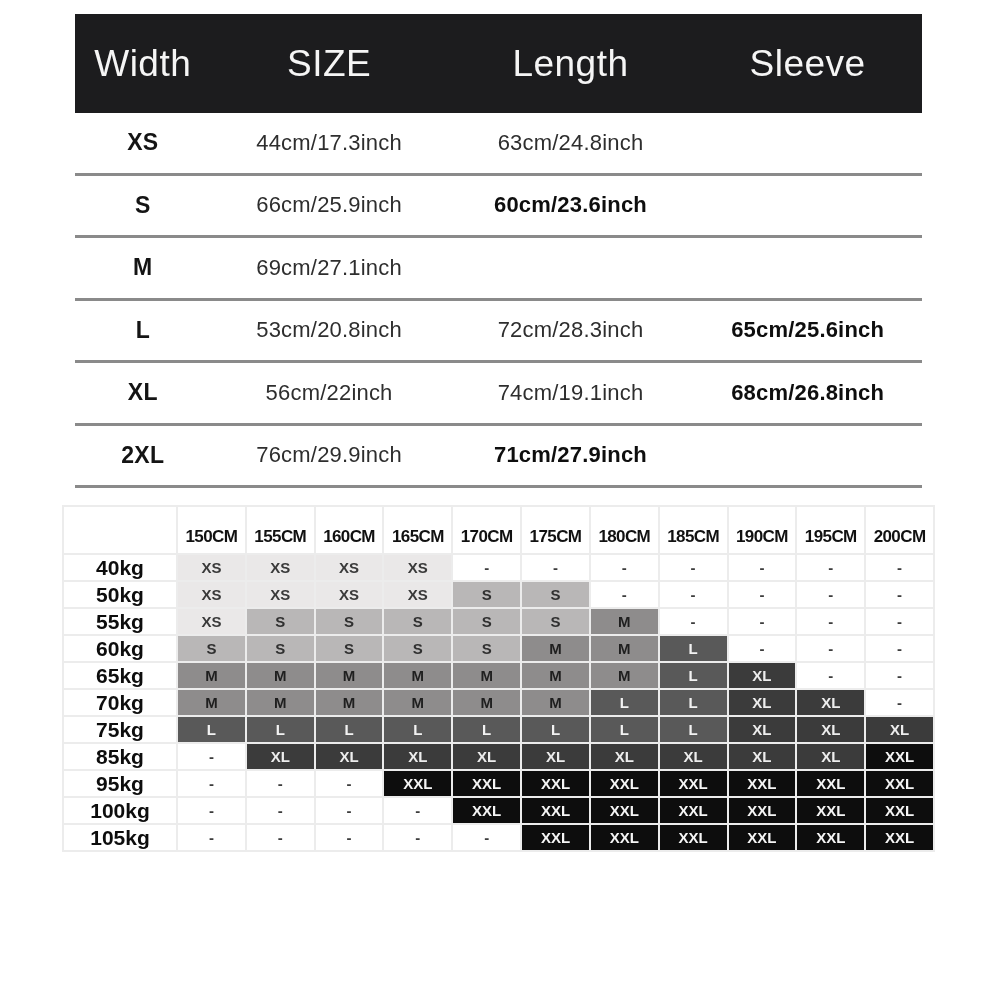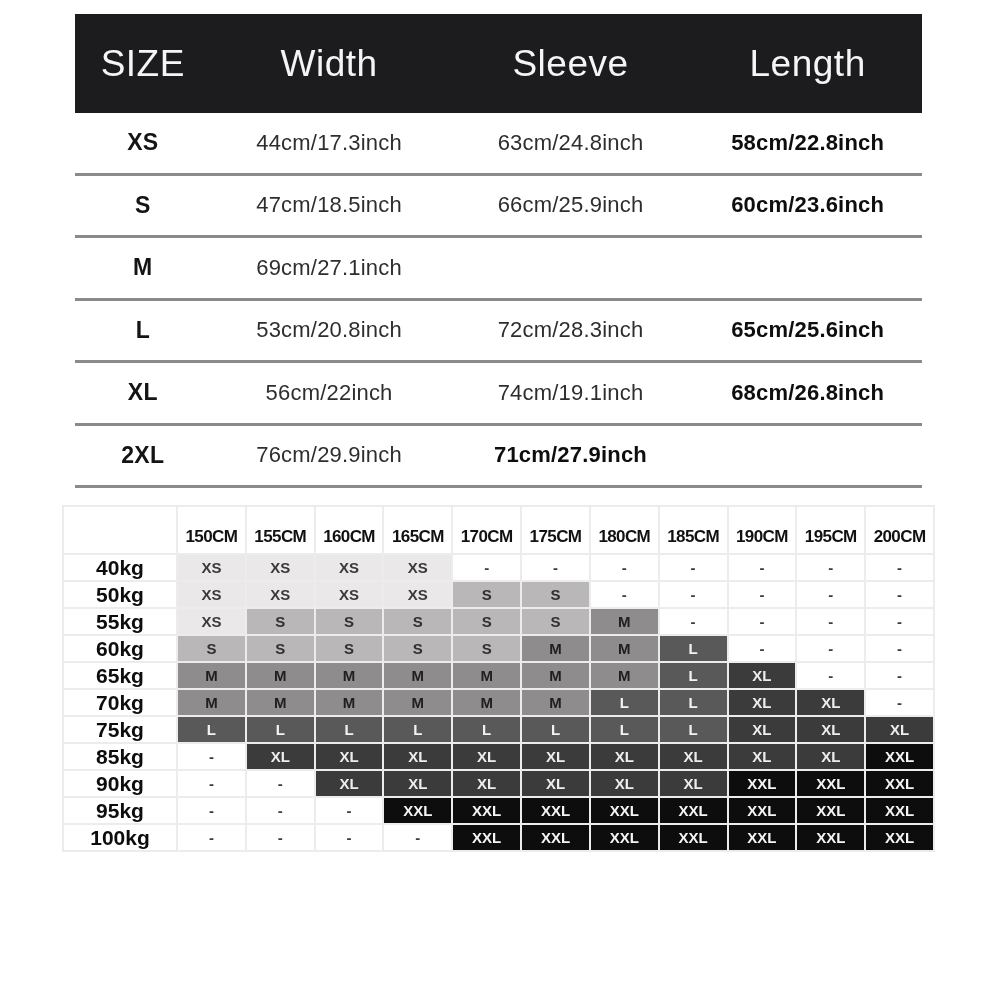--- a/index.html
+++ b/index.html
@@ -72,35 +72,33 @@
     font-weight: bold;
   }
 </style>
 </head>
 <body>
 
 <div class="page">
 
   <section class="size-table">
     <div class="bar" style="background: rgb(28, 28, 30); color: rgb(245, 245, 245);">
+      <div class="h">Width</div>
       <div class="h">SIZE</div>
-      <div class="h">Width</div>
+      <div class="h">Length</div>
       <div class="h">Sleeve</div>
-      <div class="h">Length</div>
     </div>
     <div id="size-rows">
         <div class="srow">
           <div class="scell size">XS</div>
           <div class="scell width">44cm/17.3inch</div>
           <div class="scell length">63cm/24.8inch</div>
-          <div class="scell sleeve">58cm/22.8inch</div>
         </div>
         <div class="srow">
           <div class="scell size">S</div>
-          <div class="scell width">47cm/18.5inch</div>
           <div class="scell length">66cm/25.9inch</div>
           <div class="scell sleeve">60cm/23.6inch</div>
         </div>
         <div class="srow">
           <div class="scell size">M</div>
           <div class="scell length">69cm/27.1inch</div>
         </div>
         <div class="srow">
           <div class="scell size">L</div>
           <div class="scell width">53cm/20.8inch</div>
@@ -249,54 +247,54 @@
             <td style="background: rgb(59, 59, 59); color: rgb(237, 237, 237);">XL</td>
             <td style="background: rgb(59, 59, 59); color: rgb(237, 237, 237);">XL</td>
             <td style="background: rgb(59, 59, 59); color: rgb(237, 237, 237);">XL</td>
             <td style="background: rgb(59, 59, 59); color: rgb(237, 237, 237);">XL</td>
             <td style="background: rgb(59, 59, 59); color: rgb(237, 237, 237);">XL</td>
             <td style="background: rgb(59, 59, 59); color: rgb(237, 237, 237);">XL</td>
             <td style="background: rgb(59, 59, 59); color: rgb(237, 237, 237);">XL</td>
             <td style="background: rgb(13, 13, 13); color: rgb(245, 245, 245);">XXL</td>
           </tr>
           <tr>
-            <th class="weight">90kg</th>
-            <td style="background: rgb(255, 255, 255); color: rgb(60, 60, 60);">-</td>
-            <td style="background: rgb(255, 255, 255); color: rgb(60, 60, 60);">-</td>
-            <td style="background: rgb(59, 59, 59); color: rgb(237, 237, 237);">XL</td>
-            <td style="background: rgb(59, 59, 59); color: rgb(237, 237, 237);">XL</td>
-            <td style="background: rgb(59, 59, 59); color: rgb(237, 237, 237);">XL</td>
-            <td style="background: rgb(59, 59, 59); color: rgb(237, 237, 237);">XL</td>
-            <td style="background: rgb(59, 59, 59); color: rgb(237, 237, 237);">XL</td>
-            <td style="background: rgb(59, 59, 59); color: rgb(237, 237, 237);">XL</td>
-            <td style="background: rgb(13, 13, 13); color: rgb(245, 245, 245);">XXL</td>
-            <td style="background: rgb(13, 13, 13); color: rgb(245, 245, 245);">XXL</td>
-            <td style="background: rgb(13, 13, 13); color: rgb(245, 245, 245);">XXL</td>
-          </tr>
-          <tr>
             <th class="weight">95kg</th>
             <td style="background: rgb(255, 255, 255); color: rgb(60, 60, 60);">-</td>
             <td style="background: rgb(255, 255, 255); color: rgb(60, 60, 60);">-</td>
             <td style="background: rgb(255, 255, 255); color: rgb(60, 60, 60);">-</td>
             <td style="background: rgb(13, 13, 13); color: rgb(245, 245, 245);">XXL</td>
             <td style="background: rgb(13, 13, 13); color: rgb(245, 245, 245);">XXL</td>
             <td style="background: rgb(13, 13, 13); color: rgb(245, 245, 245);">XXL</td>
             <td style="background: rgb(13, 13, 13); color: rgb(245, 245, 245);">XXL</td>
             <td style="background: rgb(13, 13, 13); color: rgb(245, 245, 245);">XXL</td>
             <td style="background: rgb(13, 13, 13); color: rgb(245, 245, 245);">XXL</td>
             <td style="background: rgb(13, 13, 13); color: rgb(245, 245, 245);">XXL</td>
             <td style="background: rgb(13, 13, 13); color: rgb(245, 245, 245);">XXL</td>
           </tr>
           <tr>
             <th class="weight">100kg</th>
             <td style="background: rgb(255, 255, 255); color: rgb(60, 60, 60);">-</td>
             <td style="background: rgb(255, 255, 255); color: rgb(60, 60, 60);">-</td>
             <td style="background: rgb(255, 255, 255); color: rgb(60, 60, 60);">-</td>
             <td style="background: rgb(255, 255, 255); color: rgb(60, 60, 60);">-</td>
             <td style="background: rgb(13, 13, 13); color: rgb(245, 245, 245);">XXL</td>
+            <td style="background: rgb(13, 13, 13); color: rgb(245, 245, 245);">XXL</td>
+            <td style="background: rgb(13, 13, 13); color: rgb(245, 245, 245);">XXL</td>
+            <td style="background: rgb(13, 13, 13); color: rgb(245, 245, 245);">XXL</td>
+            <td style="background: rgb(13, 13, 13); color: rgb(245, 245, 245);">XXL</td>
+            <td style="background: rgb(13, 13, 13); color: rgb(245, 245, 245);">XXL</td>
+            <td style="background: rgb(13, 13, 13); color: rgb(245, 245, 245);">XXL</td>
+          </tr>
+          <tr>
+            <th class="weight">105kg</th>
+            <td style="background: rgb(255, 255, 255); color: rgb(60, 60, 60);">-</td>
+            <td style="background: rgb(255, 255, 255); color: rgb(60, 60, 60);">-</td>
+            <td style="background: rgb(255, 255, 255); color: rgb(60, 60, 60);">-</td>
+            <td style="background: rgb(255, 255, 255); color: rgb(60, 60, 60);">-</td>
+            <td style="background: rgb(255, 255, 255); color: rgb(60, 60, 60);">-</td>
             <td style="background: rgb(13, 13, 13); color: rgb(245, 245, 245);">XXL</td>
             <td style="background: rgb(13, 13, 13); color: rgb(245, 245, 245);">XXL</td>
             <td style="background: rgb(13, 13, 13); color: rgb(245, 245, 245);">XXL</td>
             <td style="background: rgb(13, 13, 13); color: rgb(245, 245, 245);">XXL</td>
             <td style="background: rgb(13, 13, 13); color: rgb(245, 245, 245);">XXL</td>
             <td style="background: rgb(13, 13, 13); color: rgb(245, 245, 245);">XXL</td>
           </tr>
         </tbody>
 
     </table>

